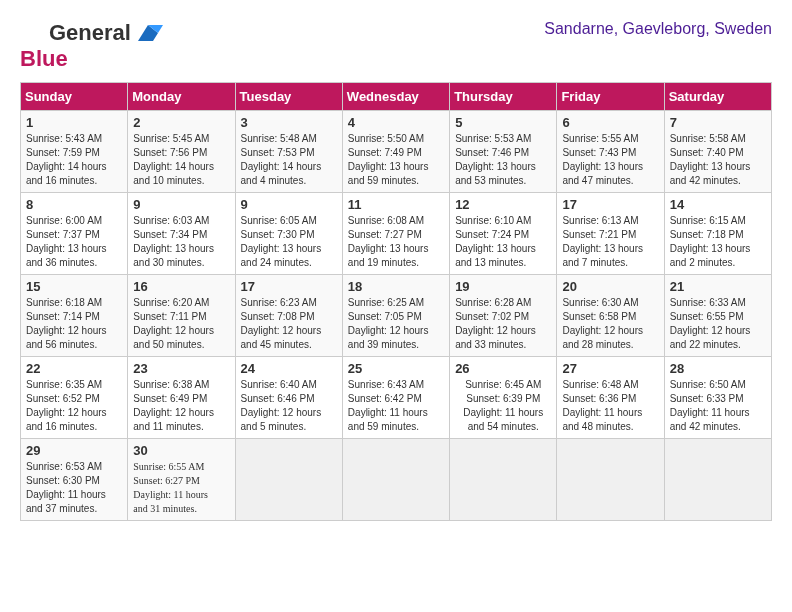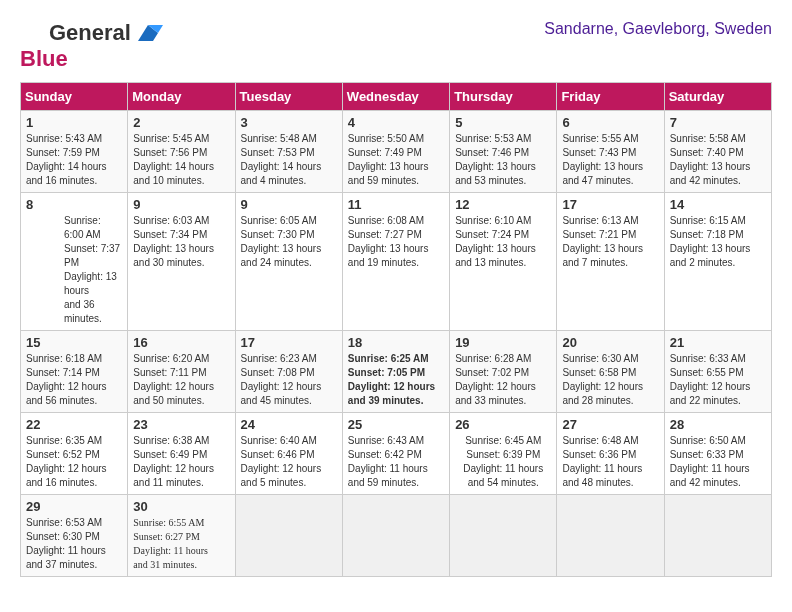--- a/index.html
+++ b/index.html
@@ -175,21 +175,21 @@
           <span class="day-num">7</span>
           <div class="day-info" style="white-space: pre-line;">Sunrise: 5:58 AM
 Sunset: 7:40 PM
 Daylight: 13 hours
 and 42 minutes.</div>
         </td>
       </tr>
       <tr>
         <td>
           <span class="day-num">8</span>
-          <div class="day-info" style="white-space: pre-line; margin-left: 38px;">Sunrise: 6:00 AM
+          <div class="day-info" style="white-space: pre-line;">Sunrise: 6:00 AM
 Sunset: 7:37 PM
 Daylight: 13 hours
 and 36 minutes.</div>
         </td>
         <td>
           <span class="day-num">9</span>
           <div class="day-info" style="white-space: pre-line;">Sunrise: 6:03 AM
 Sunset: 7:34 PM
 Daylight: 13 hours
 and 30 minutes.</div>
@@ -247,21 +247,21 @@
         </td>
         <td>
           <span class="day-num">17</span>
           <div class="day-info" style="white-space: pre-line;">Sunrise: 6:23 AM
 Sunset: 7:08 PM
 Daylight: 12 hours
 and 45 minutes.</div>
         </td>
         <td>
           <span class="day-num">18</span>
-          <div class="day-info" style="white-space: pre-line; font-weight: bold;">Sunrise: 6:25 AM
+          <div class="day-info" style="white-space: pre-line;">Sunrise: 6:25 AM
 Sunset: 7:05 PM
 Daylight: 12 hours
 and 39 minutes.</div>
         </td>
         <td>
           <span class="day-num">19</span>
           <div class="day-info" style="white-space: pre-line;">Sunrise: 6:28 AM
 Sunset: 7:02 PM
 Daylight: 12 hours
 and 33 minutes.</div>

